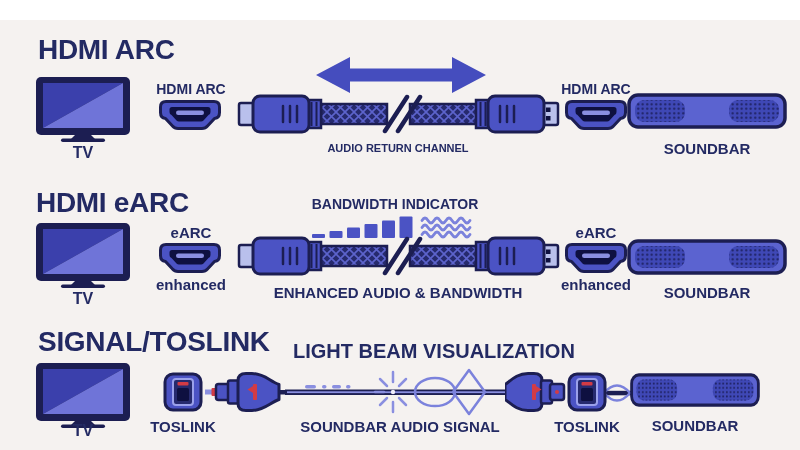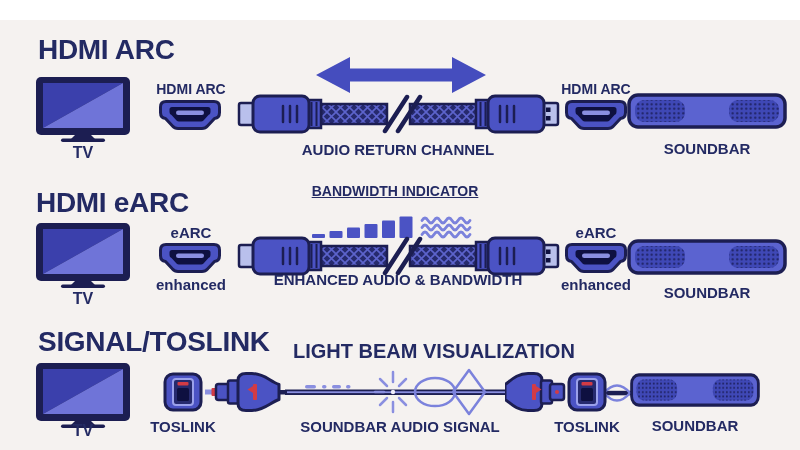--- a/index.html
+++ b/index.html
@@ -171,50 +171,50 @@
     <div class="label" style="left:151px;top:62px;width:80px;font-size:14px;">HDMI ARC</div>
     <svg class="abs" style="left:159px;top:80px;" width="62" height="30" viewBox="0 0 62 30">
         <use href="#sym-hdmi-port"></use>
       </svg>
     <svg class="abs" style="left:315px;top:36px;" width="172" height="38" viewBox="0 0 172 38">
         <use href="#sym-arrow"></use>
       </svg>
     <svg class="abs" style="left:237px;top:74px;" width="323" height="40" viewBox="0 0 323 40">
         <use href="#sym-hdmi-cable"></use>
       </svg>
-    <div class="label" style="left:278px;top:122px;width:240px;font-size:15px;">AUDIO RETURN CHANNEL</div>
+    <div class="label" style="left:278px;top:122px;width:240px;font-size:11px;">AUDIO RETURN CHANNEL</div>
     <div class="label" style="left:556px;top:62px;width:80px;font-size:14px;">HDMI ARC</div>
     <svg class="abs" style="left:565px;top:80px;" width="62" height="30" viewBox="0 0 62 30">
         <use href="#sym-hdmi-port"></use>
       </svg>
     <svg class="abs" style="left:627px;top:73px;" width="160" height="36" viewBox="0 0 160 36">
         <use href="#sym-soundbar"></use>
       </svg>
     <div class="label" style="left:627px;top:121px;width:160px;font-size:15px;">SOUNDBAR</div>
   </section>
 
   <section>
     <h2 class="title abs" style="left:36px;top:168px;">HDMI eARC</h2>
-    <div class="label" style="left:300px;top:164px;width:190px;font-size:14px;text-decoration:underline;">BANDWIDTH INDICATOR</div>
+    <div class="label" style="left:300px;top:177px;width:190px;font-size:14px;">BANDWIDTH INDICATOR</div>
     <svg class="abs" style="left:312px;top:194px;" width="170" height="26" viewBox="0 0 170 26">
         <use href="#sym-bandwidth"></use>
       </svg>
     <svg class="abs" style="left:35px;top:202px;" width="96" height="66" viewBox="0 0 96 66">
         <use href="#sym-tv"></use>
       </svg>
     <div class="label" style="left:35px;top:270px;width:96px;font-size:16px;">TV</div>
     <div class="label" style="left:151px;top:205px;width:80px;font-size:15px;">eARC</div>
     <svg class="abs" style="left:159px;top:223px;" width="62" height="30" viewBox="0 0 62 30">
         <use href="#sym-hdmi-port"></use>
       </svg>
     <div class="label" style="left:148px;top:257px;width:86px;font-size:15px;">enhanced</div>
     <svg class="abs" style="left:237px;top:216px;" width="323" height="40" viewBox="0 0 323 40">
         <use href="#sym-hdmi-cable"></use>
       </svg>
-    <div class="label" style="left:266px;top:252px;width:264px;font-size:15px;">ENHANCED AUDIO &amp; BANDWIDTH</div>
+    <div class="label" style="left:266px;top:265px;width:264px;font-size:15px;">ENHANCED AUDIO &amp; BANDWIDTH</div>
     <div class="label" style="left:556px;top:205px;width:80px;font-size:15px;">eARC</div>
     <svg class="abs" style="left:565px;top:223px;" width="62" height="30" viewBox="0 0 62 30">
         <use href="#sym-hdmi-port"></use>
       </svg>
     <div class="label" style="left:553px;top:257px;width:86px;font-size:15px;">enhanced</div>
     <svg class="abs" style="left:627px;top:219px;" width="160" height="36" viewBox="0 0 160 36">
         <use href="#sym-soundbar"></use>
       </svg>
     <div class="label" style="left:627px;top:265px;width:160px;font-size:15px;">SOUNDBAR</div>
   </section>

